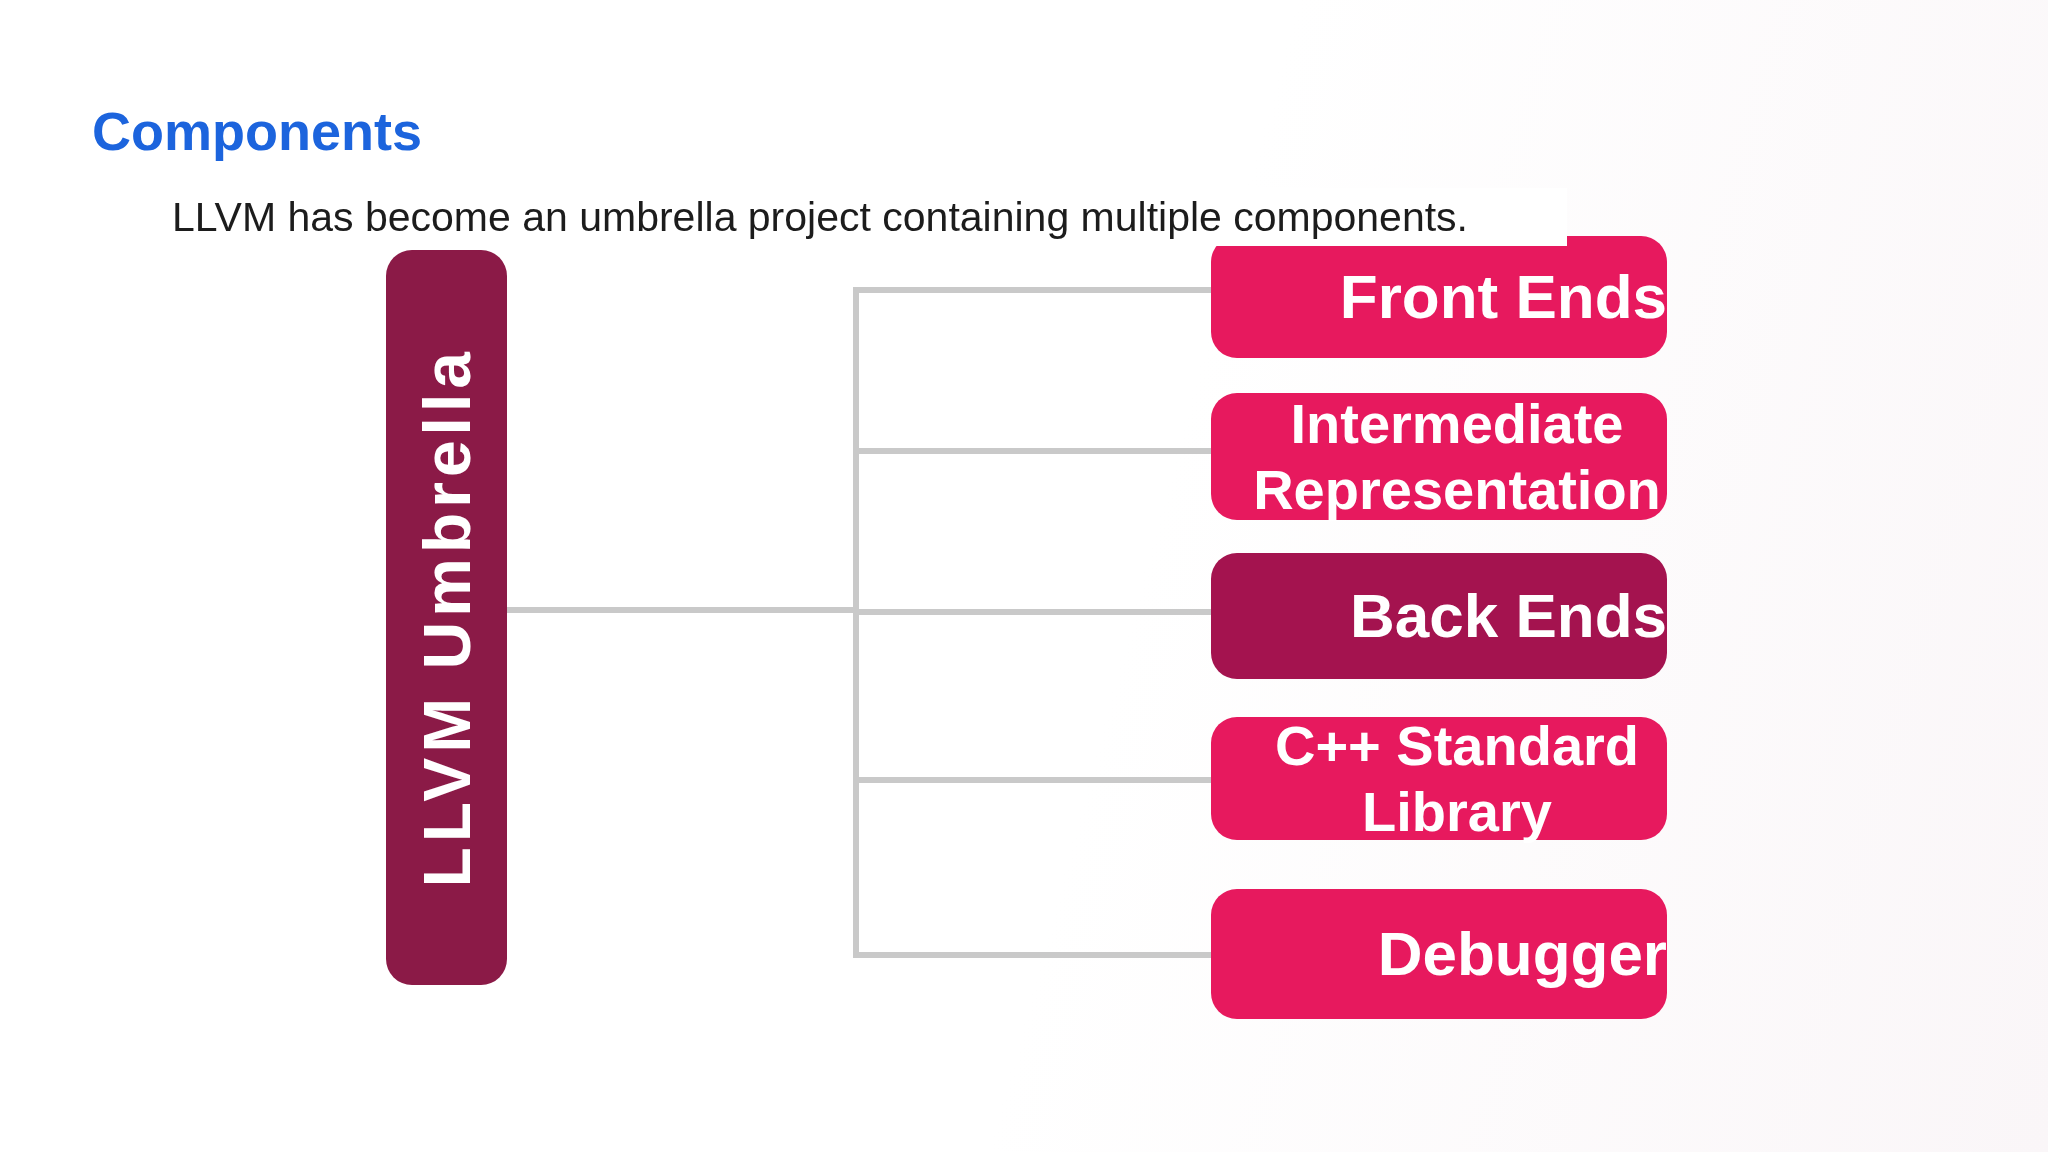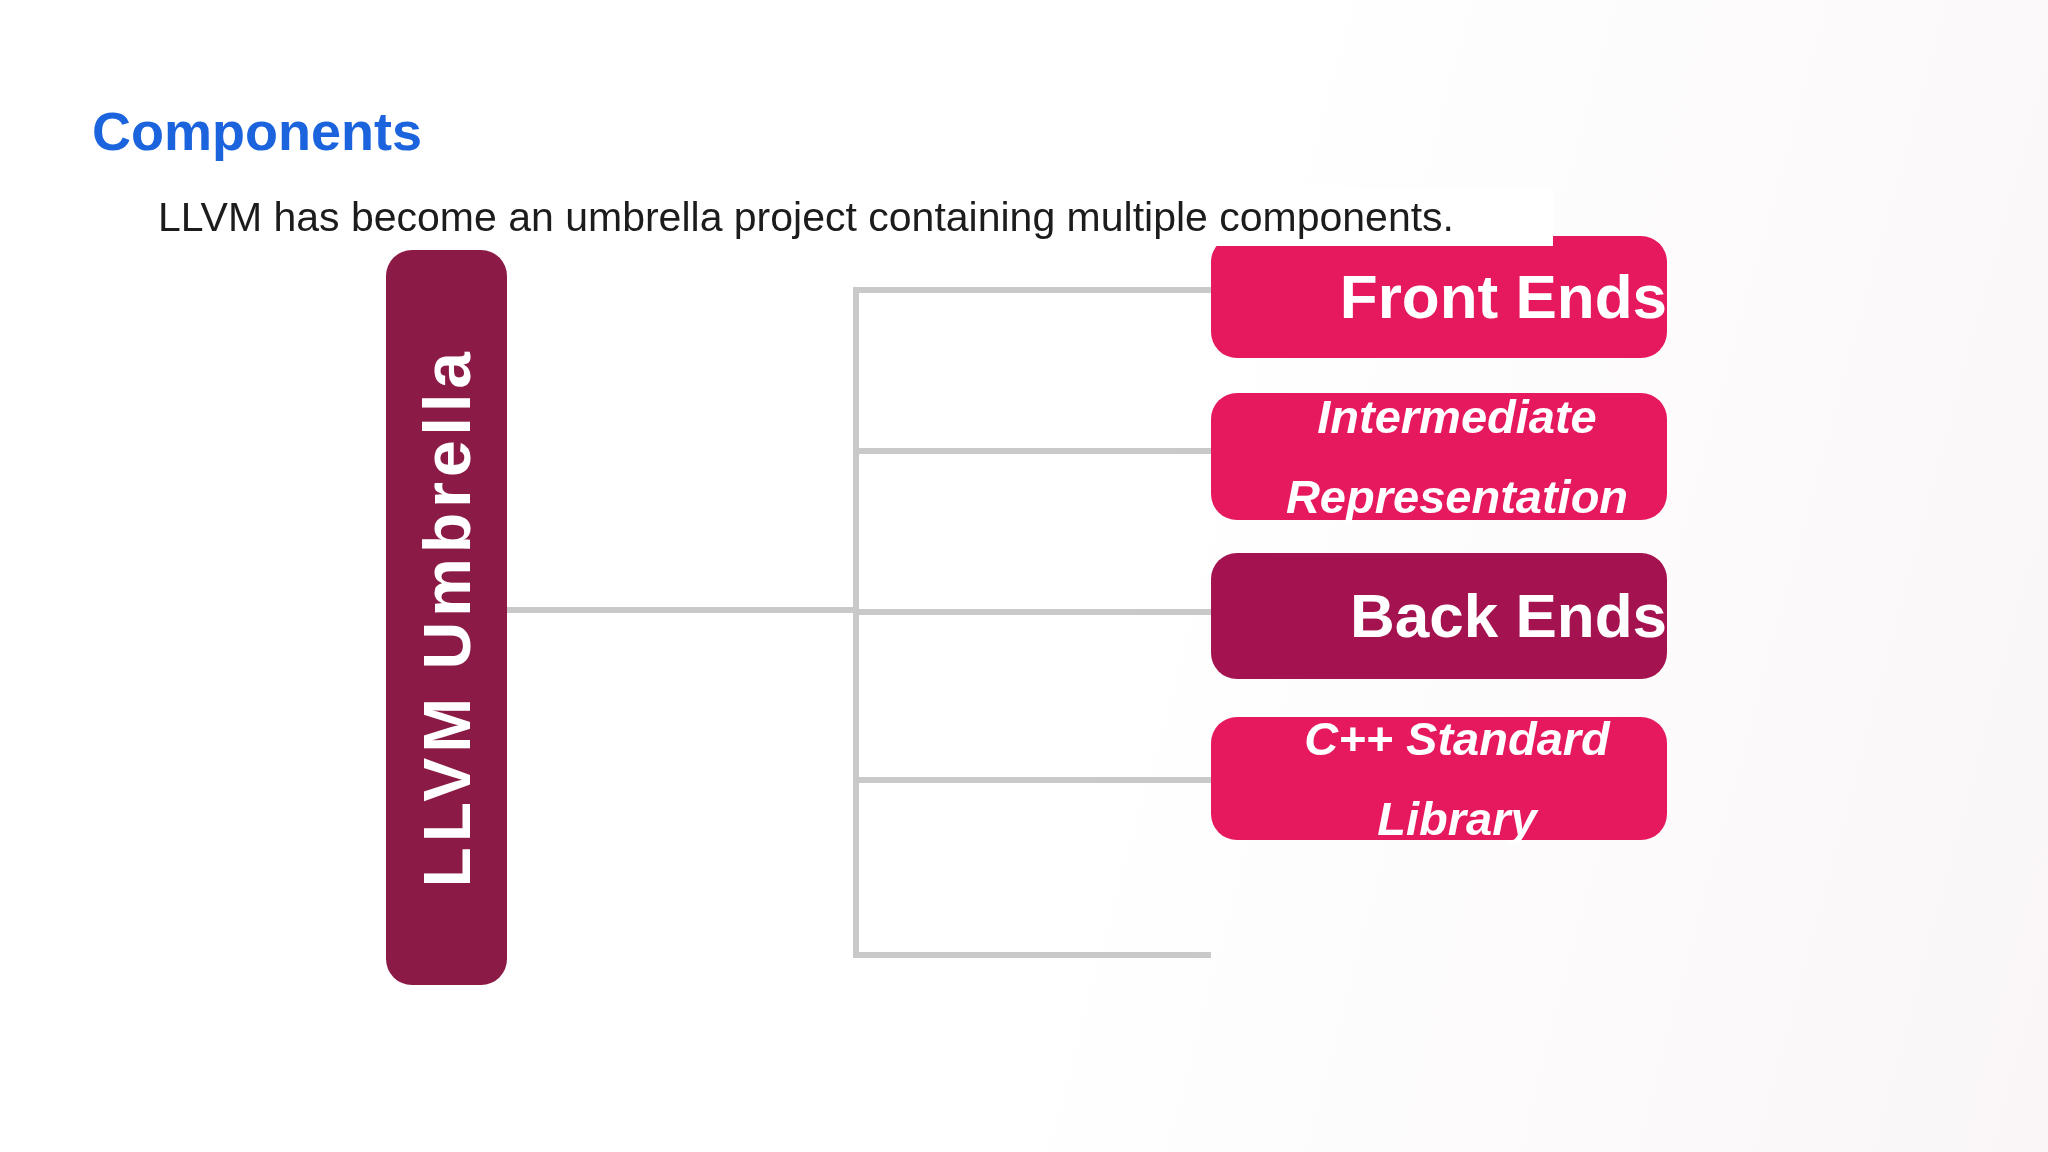--- a/index.html
+++ b/index.html
@@ -13,21 +13,21 @@
   .abs{position:absolute;}
   
   #title{
     left:92px;top:100px;
     font-size:54px;font-weight:700;
     color:#1c64dd;
     letter-spacing:0px;
     white-space:nowrap;
   }
   #subtitle-bar{
-    left:116px;top:188px;
+    left:130px;top:188px;
     width:1437px;height:58px;
     background:#ffffff;
     display:flex;align-items:center;
     z-index:5;
   }
   #subtitle{
     padding-left:42px;
     font-size:41px;font-weight:400;
     color:#1c1c1c;
     white-space:nowrap;
@@ -61,21 +61,21 @@
     left:1211px;width:456px;
     border-radius:26px;
     background:#e7195e;
     color:#ffffff;font-weight:700;
     display:flex;align-items:center;justify-content:flex-end;
     text-align:center;
     z-index:3;
   }
   .node.dark{background:#a4134f;}
   .node .lbl{font-size:62px;line-height:1.1;}
-  .node .lbl.small{font-size:47px;line-height:80px;font-style:italic;}
+  .node .lbl.small{font-size:56px;line-height:66px;}
   #node-0{top:236px;height:122px;}
   #node-1{top:393px;height:127px;}
   #node-2{top:553px;height:126px;}
   #node-3{top:717px;height:123px;}
   #node-4{top:889px;height:130px;}
   #node-1 .lbl,#node-3 .lbl{width:420px;}
 </style>
 </head>
 <body>
 
@@ -98,20 +98,23 @@
   </div>
   <div class="abs node" id="node-1">
     <span class="lbl small">Intermediate Representation</span>
   </div>
   <div class="abs node" id="node-3">
     <span class="lbl small">C++ Standard Library</span>
   </div>
   <div class="abs node dark" id="node-2">
     <span class="lbl">Back Ends</span>
   </div>
+  <div class="abs node" id="node-4">
+    <span class="lbl">Debugger</span>
+  </div>
 
   <div class="abs" id="subtitle-bar">
     <span id="subtitle">LLVM has become an umbrella project containing multiple components.</span>
   </div>
 
   <div class="abs" id="title">Components</div>
 
 </div>
 
 </body></html>

